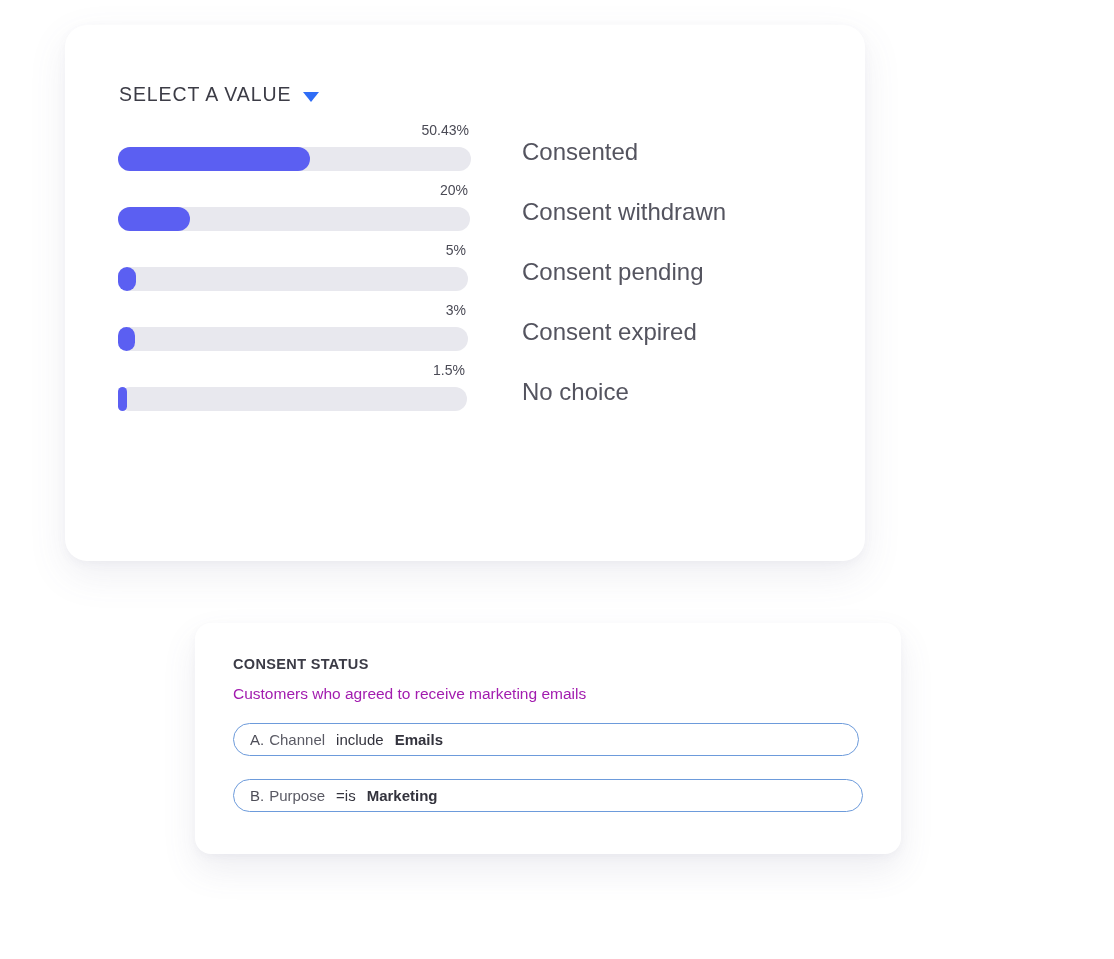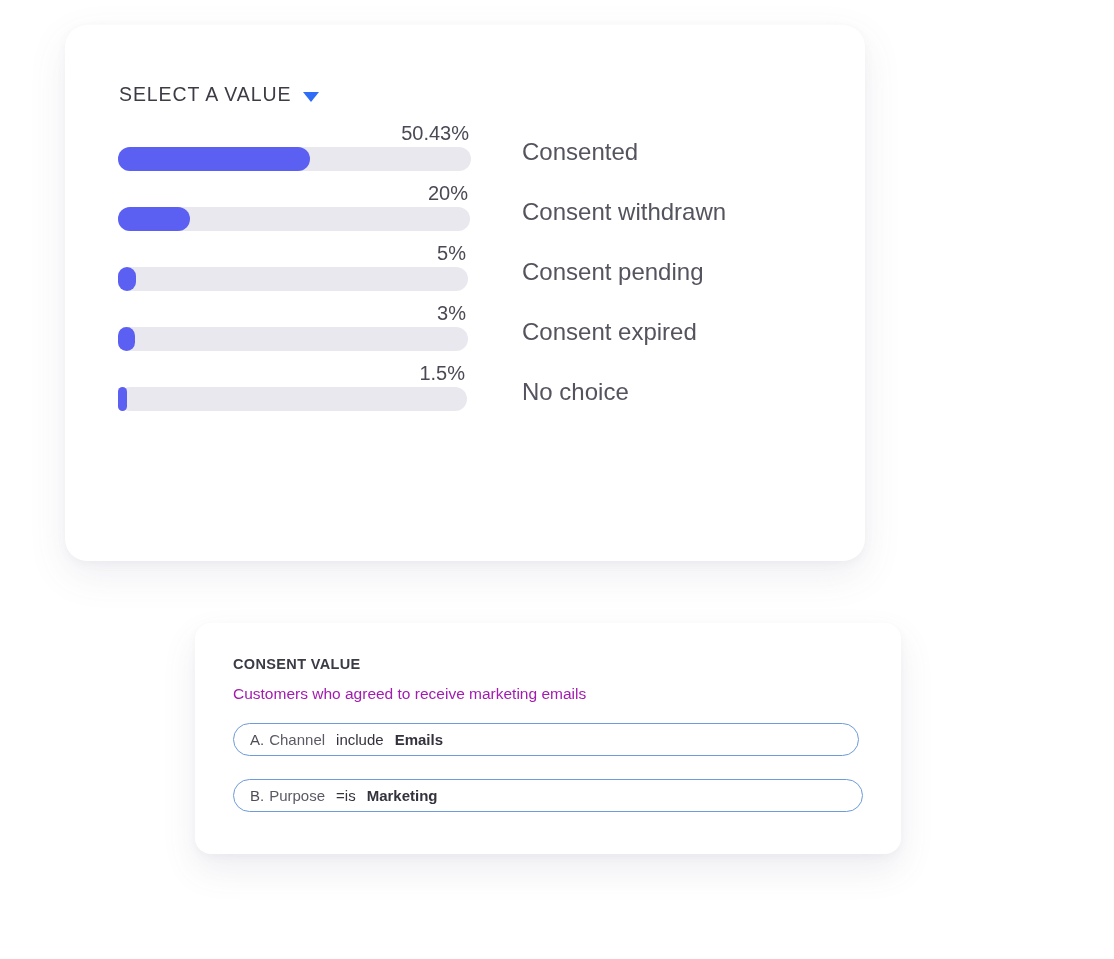--- a/index.html
+++ b/index.html
@@ -71,21 +71,21 @@
     position: relative;
     height: 60px;
   }
   .bar-left {
     position: absolute;
     left: 0;
     top: 0;
     width: 353px;
   }
   .bar-value {
-    font-size: 20px;
+    font-size: 14px;
     color: #4a4a55;
     text-align: right;
     line-height: 1;
     height: 17px;
     padding-right: 2px;
   }
   .bar-track {
     position: relative;
     margin-top: 7px;
     height: 24px;
@@ -225,21 +225,21 @@
             </div>
           </div>
           <div class="bar-label">No choice</div>
         </div>
       </div>
 
   </div>
 
   <div class="detail-card">
     <div class="detail-inner">
-      <div class="detail-eyebrow">CONSENT VALUE</div>
+      <div class="detail-eyebrow">CONSENT STATUS</div>
       <div class="detail-sub">Customers who agreed to receive marketing emails</div>
       <div class="conditions">
           <div class="condition cond-a" style="border-color: rgb(109, 155, 219);">
             <span class="cond-letter">A.</span>
             <span class="cond-field">Channel</span>
             <span class="cond-op">include</span>
             <span class="cond-val">Emails</span>
           </div>
           <div class="condition cond-b" style="border-color: rgb(109, 155, 219);">
             <span class="cond-letter">B.</span>

